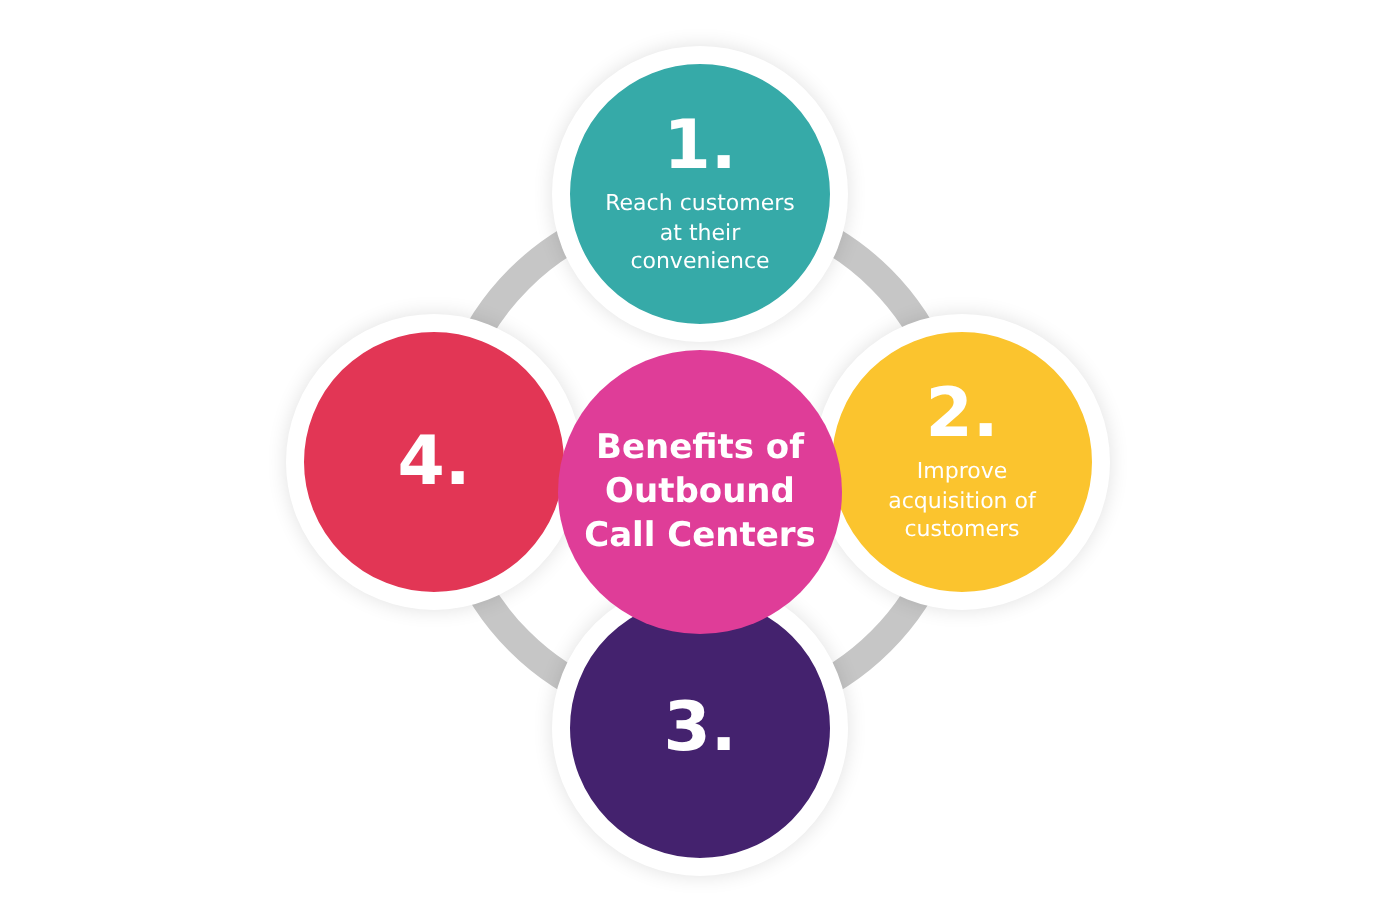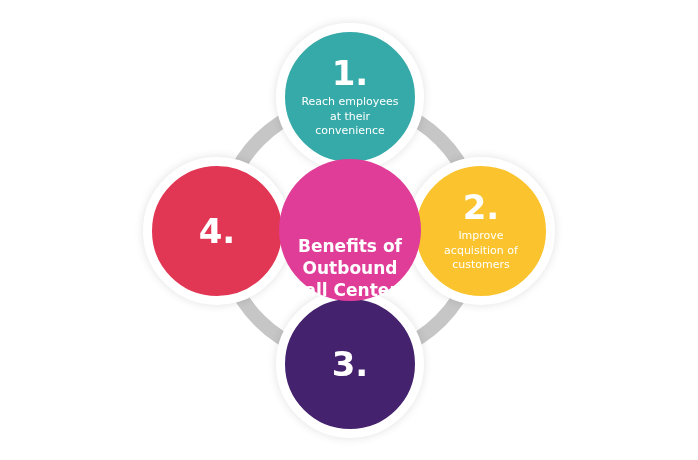--- a/index.html
+++ b/index.html
@@ -6,32 +6,32 @@
   body { width:698px; height:460px; position:relative; overflow:hidden; font-family:"DejaVu Sans","Liberation Sans",sans-serif; }
   .stage { position:absolute; left:0; top:0; width:698px; height:460px; }
   .ring { position:absolute; left:215px; top:95px; width:270px; height:270px; border-radius:50%; border:14px solid #c6c6c6; box-sizing:border-box; }
   .node { position:absolute; border-radius:50%; box-sizing:border-box; border:9px solid #ffffff; box-shadow:0 0 10px rgba(0,0,0,0.12); display:flex; flex-direction:column; align-items:center; justify-content:center; text-align:center; color:#ffffff; }
   .node .num { font-weight:bold; font-size:34px; line-height:36px; }
   .node .txt { font-size:11px; line-height:14.5px; margin-top:4px; padding:0 12px; }
   .n1 { left:276px; top:23px; width:148px; height:148px; background:#36aaa8; }
   .n2 { left:407px; top:157px; width:148px; height:148px; background:#fbc42e; }
   .n3 { left:276px; top:290px; width:148px; height:148px; background:#44226e; }
   .n4 { left:143px; top:157px; width:148px; height:148px; background:#e23655; }
-  .center { position:absolute; left:279px; top:159px; width:142px; height:142px; border-radius:50%; background:#df3d98; display:flex; align-items:flex-end; justify-content:center; text-align:center; color:#ffffff; font-weight:bold; font-size:17px; line-height:22px; }
+  .center { position:absolute; left:279px; top:175px; width:142px; height:142px; border-radius:50%; background:#df3d98; display:flex; align-items:center; justify-content:center; text-align:center; color:#ffffff; font-weight:bold; font-size:17px; line-height:22px; }
   .center span { display:block; width:120px; }
 </style>
 </head>
 <body>
 
 <div class="stage">
   <div class="ring"></div>
 
   <div class="node n1">
     <div class="num">1.</div>
-    <div class="txt">Reach employees at their convenience</div>
+    <div class="txt">Reach customers at their convenience</div>
   </div>
 
   <div class="node n2">
     <div class="num">2.</div>
     <div class="txt">Improve acquisition of customers</div>
   </div>
 
   <div class="node n3">
     <div class="num">3.</div>
   </div>

